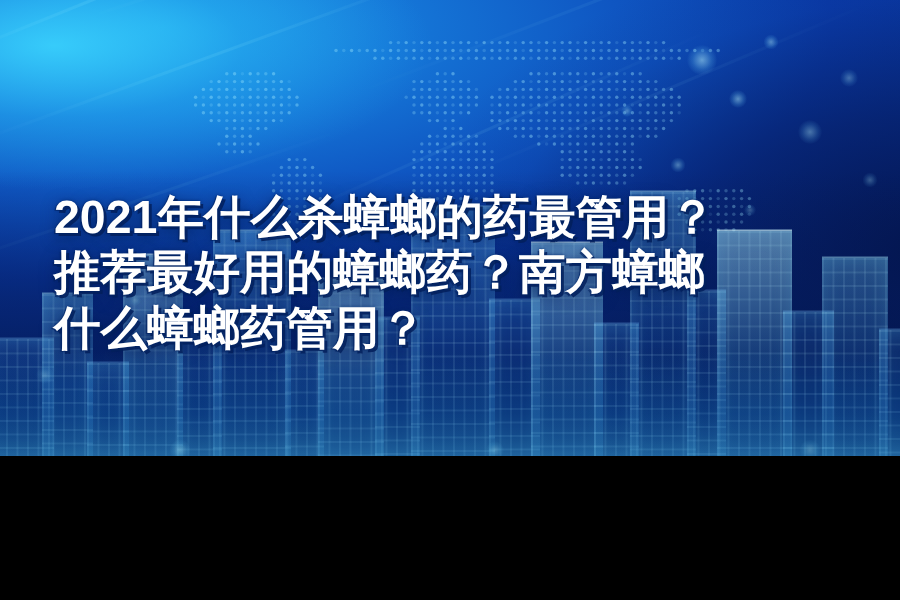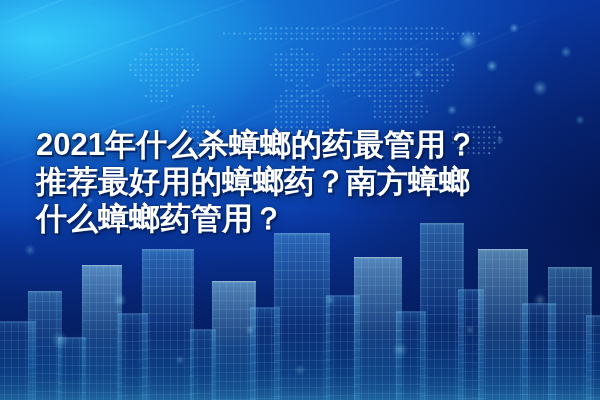--- a/index.html
+++ b/index.html
@@ -3,21 +3,21 @@
 <meta charset="utf-8">
 <style>
   html, body {
     margin: 0;
     padding: 0;
     background: #000;
   }
   #stage {
     position: relative;
     width: 600px;
-    height: 400px;
+    height: 304px;
     overflow: hidden;
     font-family: "Liberation Sans", sans-serif;
     background: #0a3fa0;
   }
 
   
   .bg-base {
     position: absolute;
     inset: 0;
     background:

